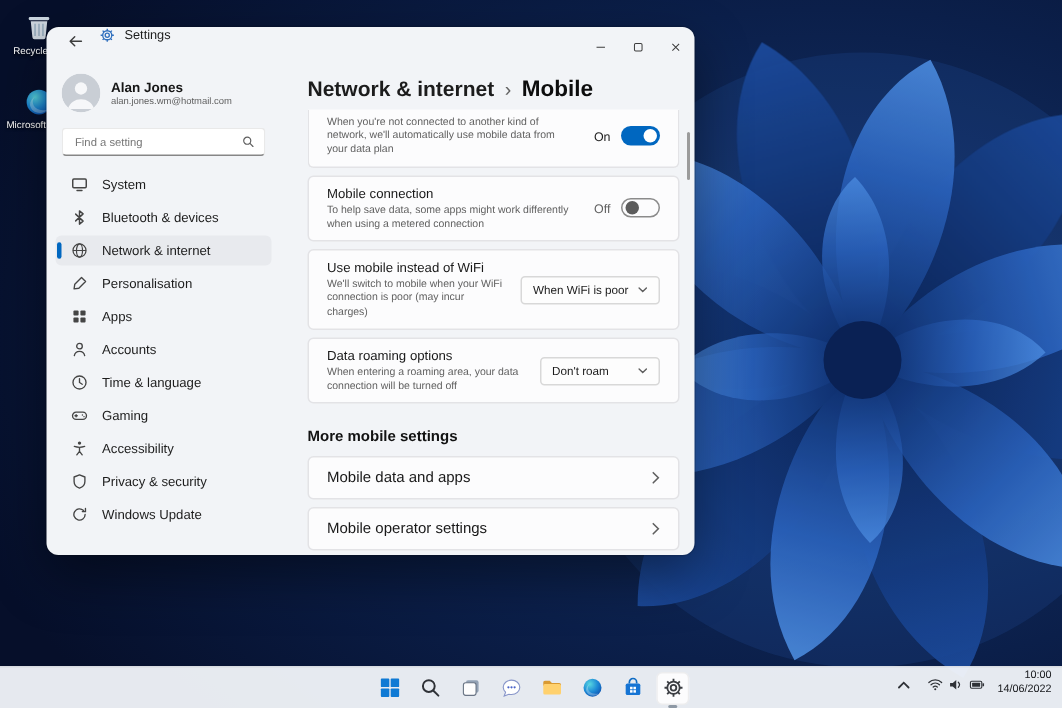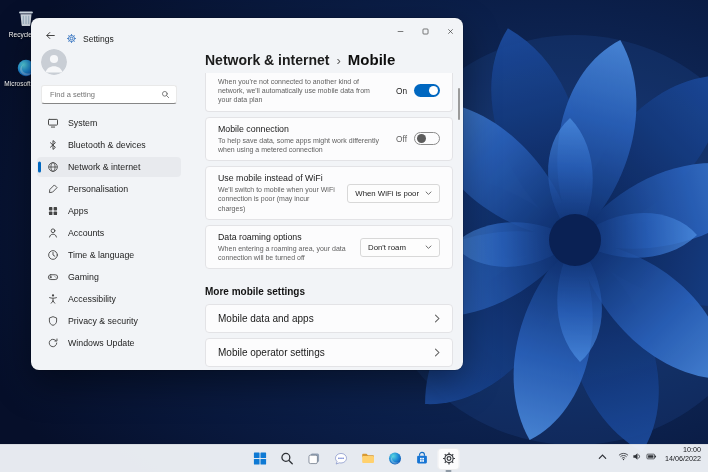--- a/index.html
+++ b/index.html
@@ -16,21 +16,21 @@
   .di-recycle { left:3px; top:7px; }
   .di-edge { left:3px; top:58px; }
 
   
   .window {
     position:absolute; left:31px; top:18px; width:432px; height:352px;
     background:#f2f4f7; border-radius:8px; overflow:hidden;
     box-shadow:0 14px 36px rgba(0,0,0,.45), 0 0 0 1px rgba(0,0,0,.12);
     display:flex; flex-direction:column;
   }
-  .titlebar { height:26px; flex:none; display:flex; align-items:flex-end; padding-left:9px; gap:6px; }
+  .titlebar { height:26px; flex:none; display:flex; align-items:flex-start; padding-left:9px; gap:6px; }
   .back-btn { width:20px; height:18px; display:grid; place-items:center; border-radius:4px; }
   .app-title { font-size:8.5px; color:#1b1b1b; }
   .win-controls { margin-left:auto; display:flex; height:100%; }
   .ctrl { width:25px; height:100%; display:grid; place-items:center; }
 
   .win-body { flex:1; display:flex; min-height:0; }
 
   
   .sidebar { width:156px; flex:none; display:flex; flex-direction:column; }
   .profile { display:flex; align-items:center; gap:7px; margin:5px 10px 8px; }
@@ -194,20 +194,24 @@
 
       <aside class="sidebar">
         <div class="profile">
           <div class="avatar">
             <svg width="26" height="26" viewBox="0 0 26 26">
               <circle cx="13" cy="13" r="13" fill="#c9ced5"></circle>
               <circle cx="13" cy="10" r="4.1" fill="#f6f7f9"></circle>
               <path d="M4.2 23.6c1.4-4.2 4.8-6.4 8.8-6.4s7.4 2.2 8.8 6.4" fill="#f6f7f9"></path>
             </svg>
           </div>
+          <div>
+            <div class="pname">Alan Jones</div>
+            <div class="pemail">alan.jones.wm@hotmail.com</div>
+          </div>
         </div>
 
         <div class="searchbox">
           <input type="text" placeholder="Find a setting" style="">
           <svg width="9" height="9" viewBox="0 0 16 16" fill="none" stroke="#5f5f5f" stroke-width="1.4" stroke-linecap="round">
             <circle cx="6.8" cy="6.8" r="4.2"></circle>
               <path d="M10 10l3.6 3.6"></path>
           </svg>
         </div>
 

